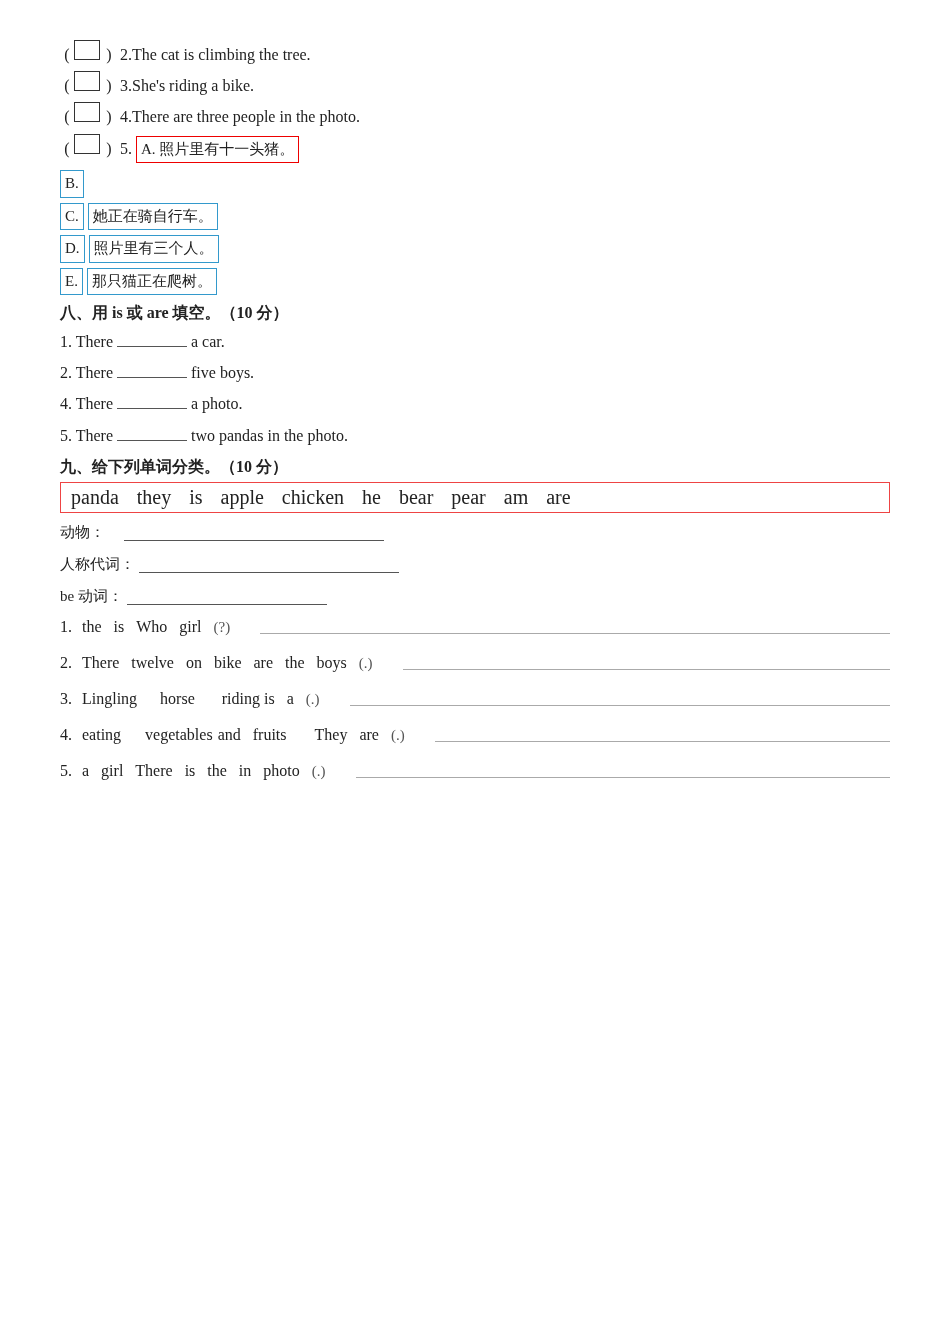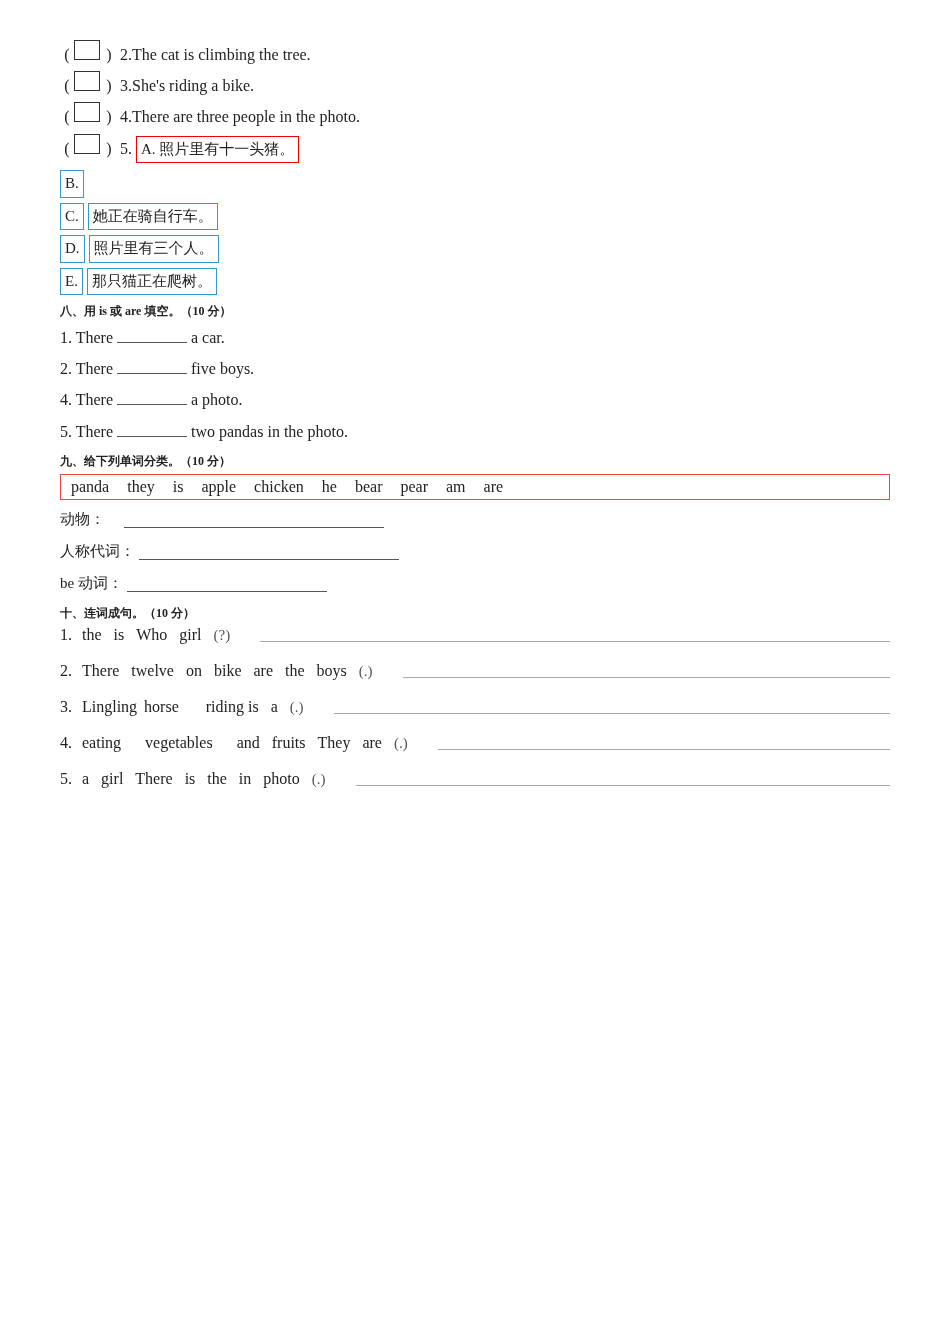--- a/index.html
+++ b/index.html
@@ -73,21 +73,21 @@
     }
     .underline-field-mid {
       display: inline-block;
       border-bottom: 1.5px solid #555;
       min-width: 200px;
       margin: 0 4px;
       vertical-align: bottom;
       height: 18px;
     }
     .section-header {
-      font-size: 12px;
+      font-size: 16px;
       font-weight: bold;
       margin: 8px 0 4px 0;
     }
     .word-row {
       display: flex;
       align-items: center;
       border: 1.5px solid #e44;
       padding: 3px 10px;
       margin-bottom: 6px;
       gap: 18px;
@@ -98,21 +98,21 @@
       display: flex;
       align-items: center;
       margin-bottom: 5px;
       line-height: 1.8;
     }
     .classify-label {
       min-width: 60px;
       font-size: 15px;
     }
     .word {
-      font-size: 16px;
+      font-size: 20px;
     }
     .punct {
       font-size: 15px;
       color: #555;
     }
   </style>
 </head>
 <body>
 
 <div class="section">
@@ -214,21 +214,20 @@
     <span class="classify-label">人称代词：</span>
     <span class="underline-field-long"></span>
   </div>
   <div class="classify-row">
     <span class="classify-label">be 动词：</span>
     <span class="underline-field-mid"></span>
   </div>
 </div>
 
 <div class="section" style="margin-top:8px;">
-  <div class="section-header">十、连词成句。（10 分）</div>
 
   <div style="display:flex; align-items:flex-end; margin-bottom:18px; position:relative;">
     <span style="min-width:22px;">1.</span>
     <span style="margin-right:12px;">the</span>
     <span style="margin-right:12px;">is</span>
     <span style="margin-right:12px;">Who</span>
     <span style="margin-right:12px;">girl</span>
     <span style="margin-right:20px;" class="punct">(?)</span>
     <span style="flex:1; border-bottom:1.5px solid #aaa; display:inline-block; margin-left:10px; align-self:flex-end; margin-bottom:2px;"></span>
   </div>
@@ -241,35 +240,35 @@
     <span style="margin-right:12px;">bike</span>
     <span style="margin-right:12px;">are</span>
     <span style="margin-right:12px;">the</span>
     <span style="margin-right:12px;">boys</span>
     <span style="margin-right:20px;" class="punct">(.)</span>
     <span style="flex:1; border-bottom:1.5px solid #aaa; display:inline-block; margin-left:10px; align-self:flex-end; margin-bottom:2px;"></span>
   </div>
 
   <div style="display:flex; align-items:flex-end; margin-bottom:18px; position:relative;">
     <span style="min-width:22px;">3.</span>
-    <span style="margin-right:7px;">Lingling</span>
+    <span style="margin-right:23px;">Lingling</span>
     <span style="margin-right:27px;">horse</span>
     <span style="margin-right:4px;">riding</span>
     <span style="margin-right:12px;">is</span>
     <span style="margin-right:12px;">a</span>
     <span style="margin-right:20px;" class="punct">(.)</span>
     <span style="flex:1; border-bottom:1.5px solid #aaa; display:inline-block; margin-left:10px; align-self:flex-end; margin-bottom:2px;"></span>
   </div>
 
   <div style="display:flex; align-items:flex-end; margin-bottom:18px; position:relative;">
     <span style="min-width:22px;">4.</span>
     <span style="margin-right:24px;">eating</span>
-    <span style="margin-right:24px;">vegetables</span>
+    <span style="margin-right:5px;">vegetables</span>
     <span style="margin-right:12px;">and</span>
-    <span style="margin-right:12px;">fruits</span>
+    <span style="margin-right:28px;">fruits</span>
     <span style="margin-right:12px;">They</span>
     <span style="margin-right:12px;">are</span>
     <span style="margin-right:20px;" class="punct">(.)</span>
     <span style="flex:1; border-bottom:1.5px solid #aaa; display:inline-block; margin-left:10px; align-self:flex-end; margin-bottom:2px;"></span>
   </div>
 
   <div style="display:flex; align-items:flex-end; margin-bottom:18px; position:relative;">
     <span style="min-width:22px;">5.</span>
     <span style="margin-right:12px;">a</span>
     <span style="margin-right:12px;">girl</span>

